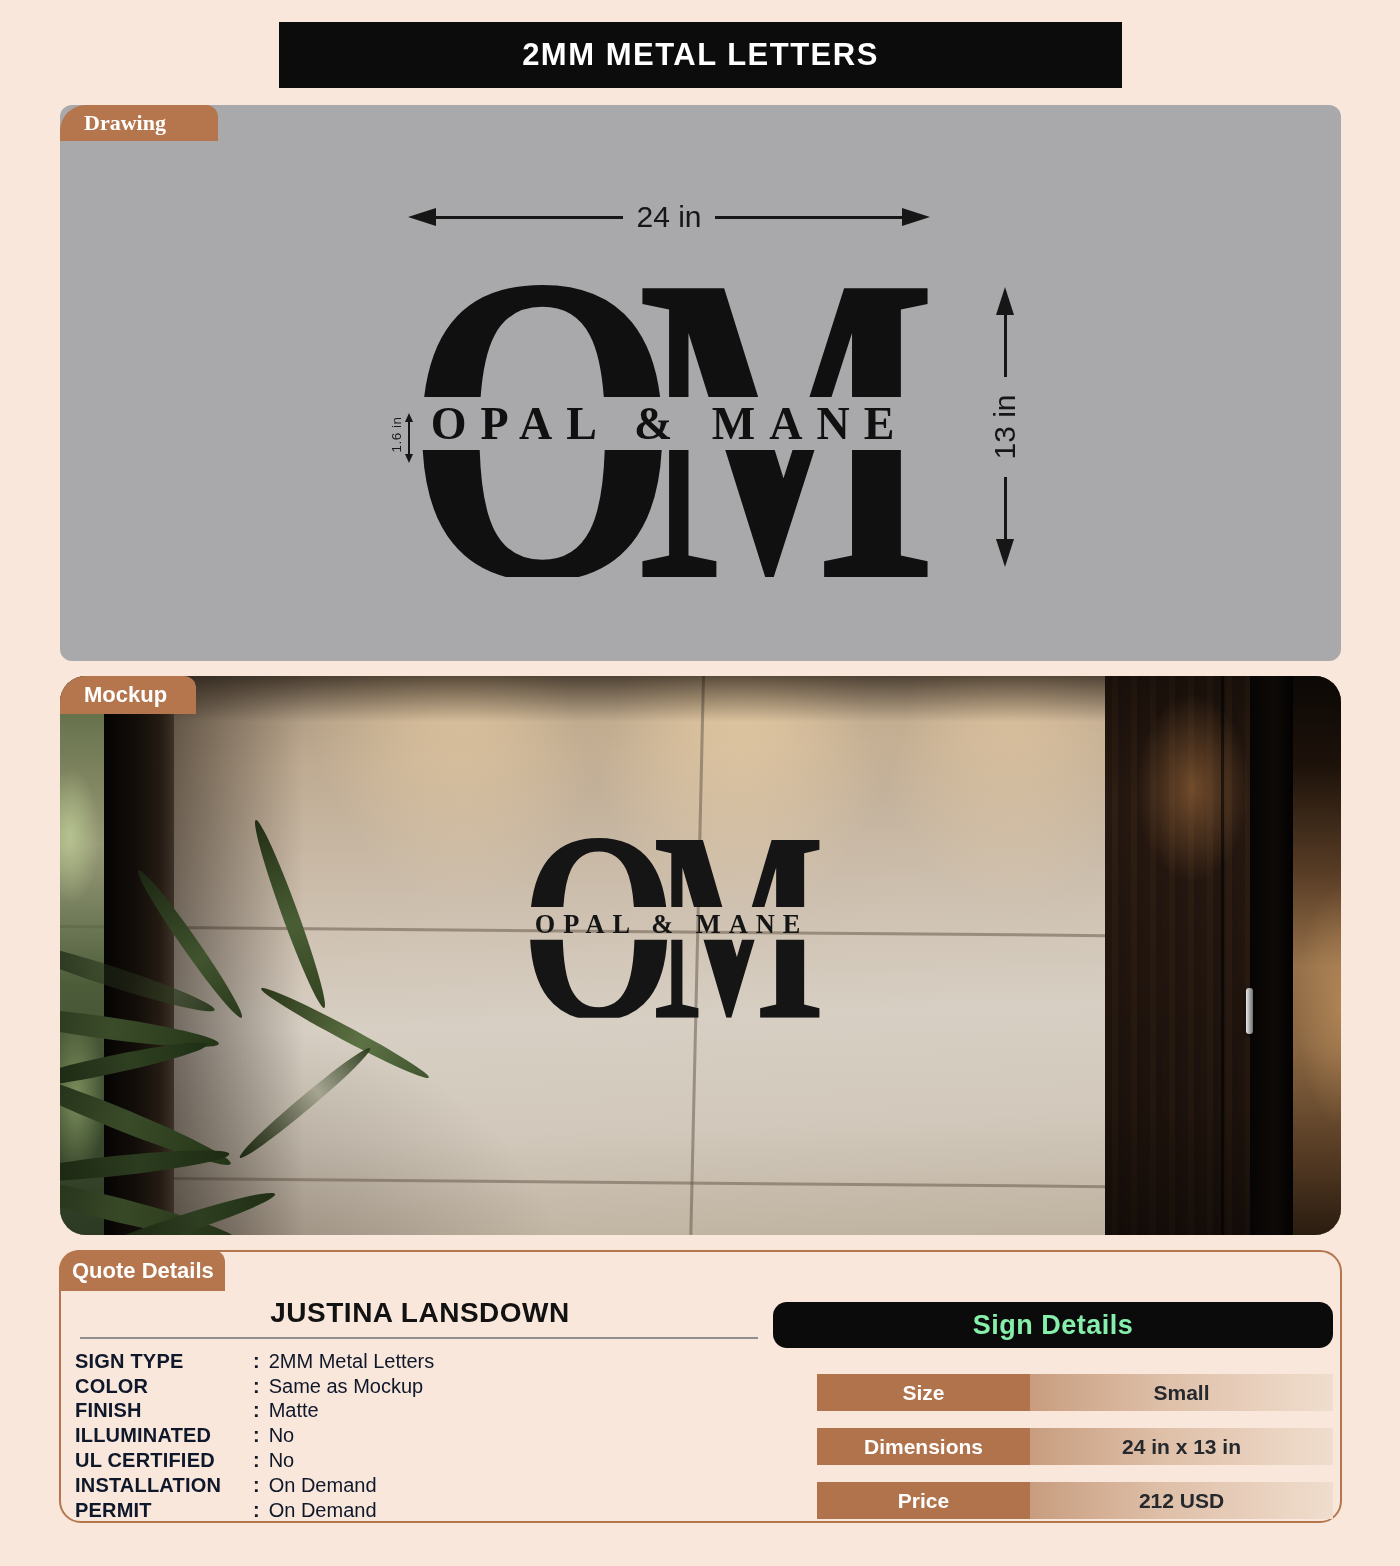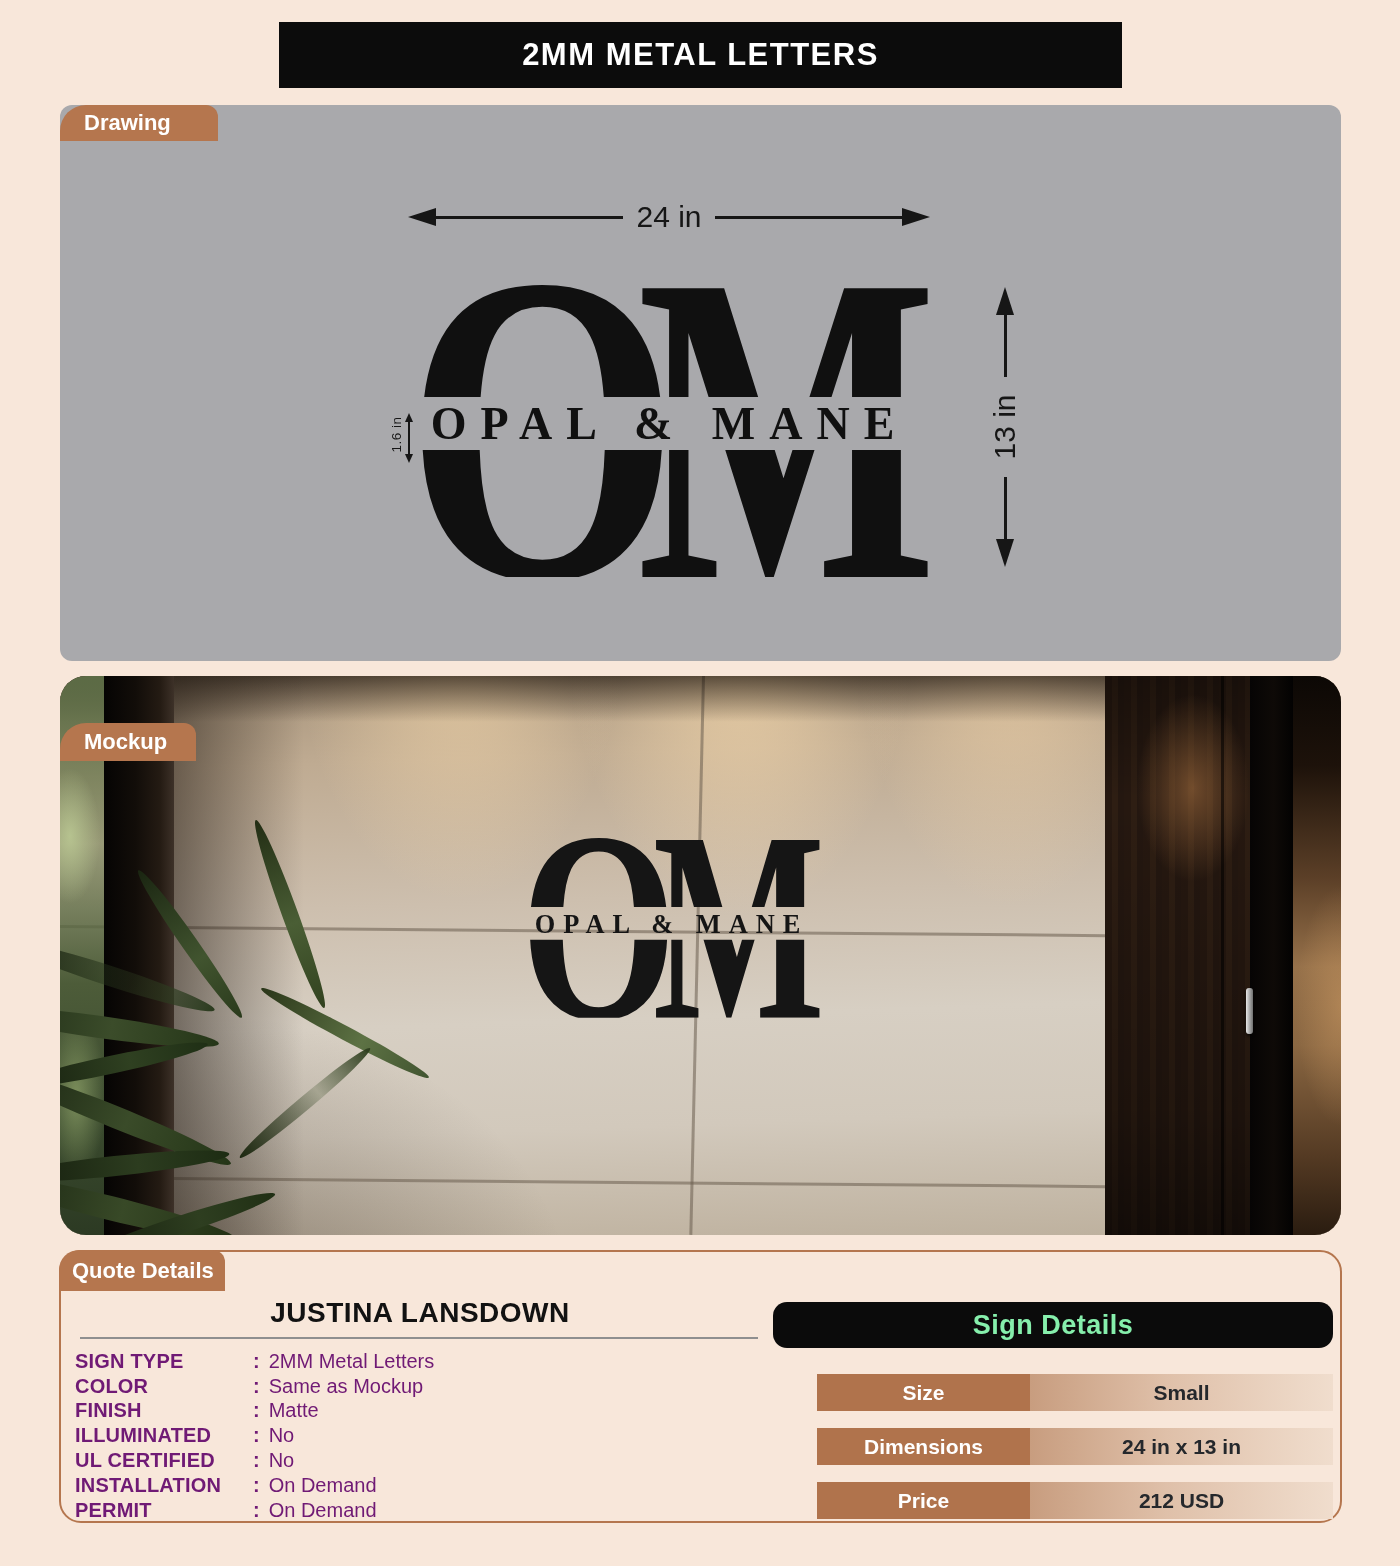--- a/index.html
+++ b/index.html
@@ -17,22 +17,22 @@
     background:#0c0c0c; color:#ffffff;
     display:flex; align-items:center; justify-content:center;
     font-size:31px; font-weight:bold; letter-spacing:1.5px;
   }
 
   
   .panel-label {
     position:absolute; background:#b5764e; color:#fff; font-weight:bold;
     display:flex; align-items:center; padding-left:24px; z-index:30;
   }
-  .drawing-label { left:60px; top:105px; width:158px; height:36px; font-size:22px; border-radius:26px 12px 0 0; }
-  .mockup-label  { left:60px; top:676px; width:136px; height:38px; font-size:22px; border-radius:26px 12px 0 0;margin-top:47px; }
+  .drawing-label { left:60px; top:105px; width:158px; height:36px; font-size:22px; border-radius:26px 12px 0 0;font-family:Liberation Serif, serif; }
+  .mockup-label  { left:60px; top:676px; width:136px; height:38px; font-size:22px; border-radius:26px 12px 0 0; }
   .quote-label   { left:59px; top:1250px; width:166px; height:41px; font-size:22px; border-radius:20px 12px 0 0;padding-left:13px; }
 
   
   .drawing-panel {
     position:absolute; left:60px; top:105px; width:1281px; height:556px;
     background:#a9a9ac; border-radius:12px;
   }
 
   
   .dim-h {
@@ -183,21 +183,21 @@
   .quote-panel {
     position:absolute; left:59px; top:1250px; width:1283px; height:273px;
     border:2px solid #b5764e; border-radius:22px;
   }
   .customer-name {
     position:absolute; left:80px; top:1297px; width:680px;
     text-align:center; font-size:28px; font-weight:bold; color:#121212; letter-spacing:.5px;
   }
   .name-rule { position:absolute; left:80px; top:1337px; width:678px; height:2px; background:#8f8f8f; }
   .quote-fields { position:absolute; left:75px; top:1349px; }
-  .q-row { display:flex; height:24.8px; align-items:center; font-size:20px; color:#701a75; }
+  .q-row { display:flex; height:24.8px; align-items:center; font-size:20px; color:#0f172a; }
   .q-key { width:178px; font-weight:bold; letter-spacing:.2px; }
   .q-colon { font-weight:bold; margin-right:9px; }
 
   
   .sign-details { position:absolute; left:773px; top:1302px; width:560px; }
   .sd-header {
     height:46px; background:#0b0b0b; color:#86efac; border-radius:14px;
     display:flex; align-items:center; justify-content:center;
     font-size:27px; font-weight:bold; letter-spacing:.5px;
   }

